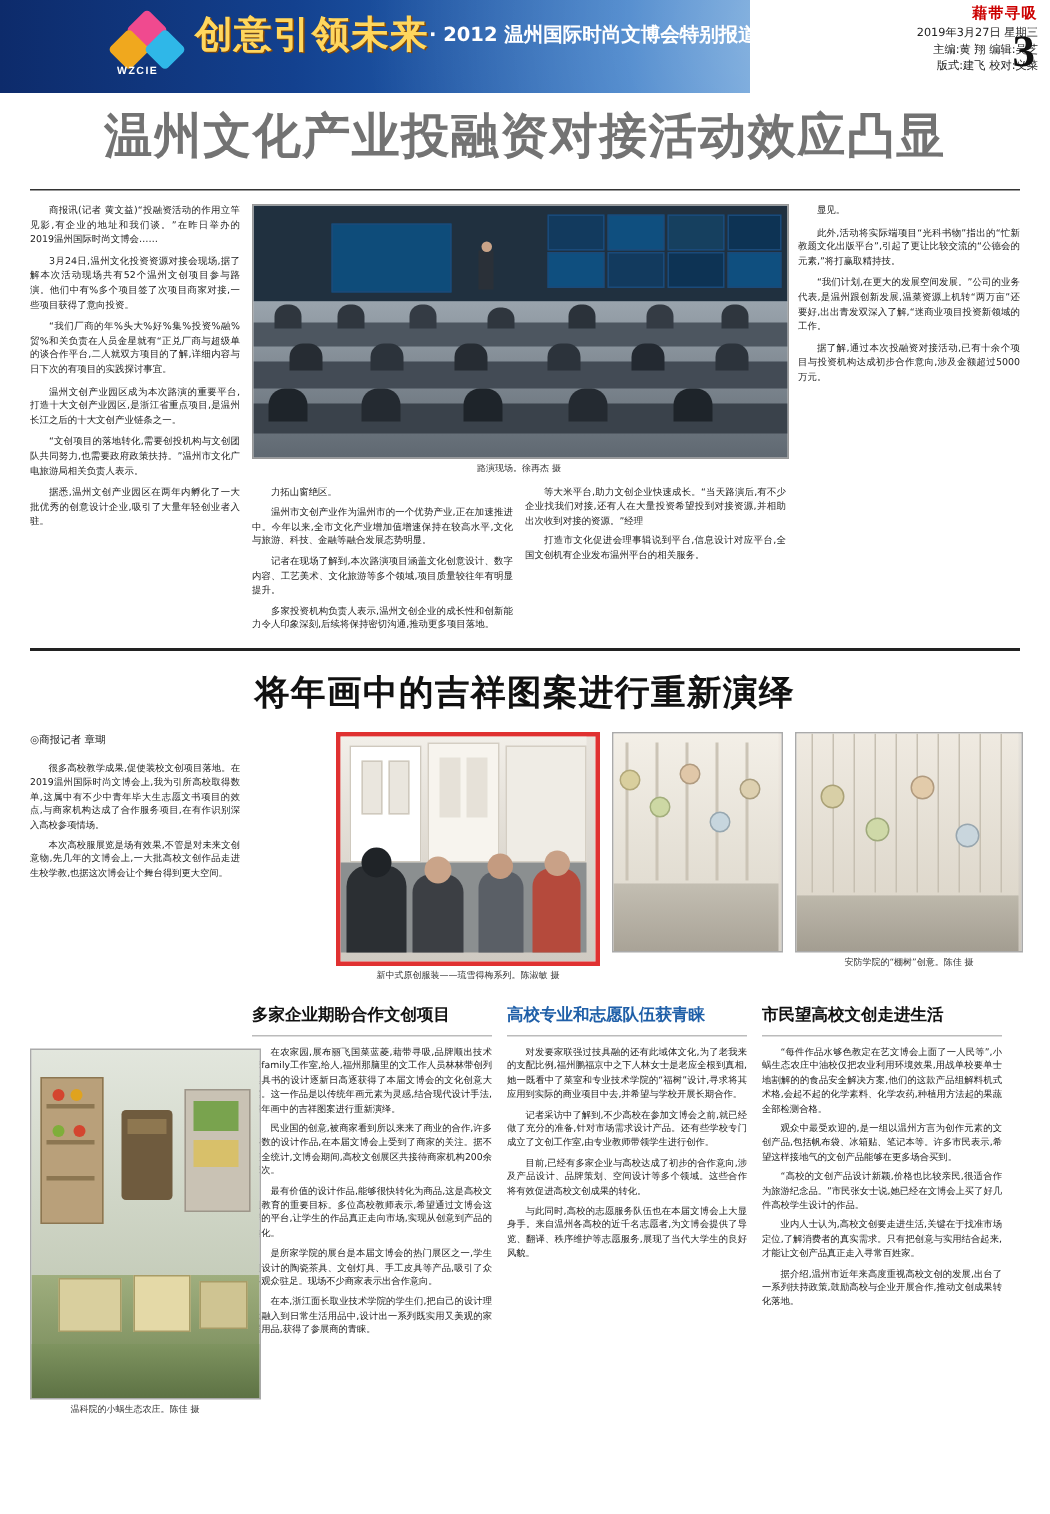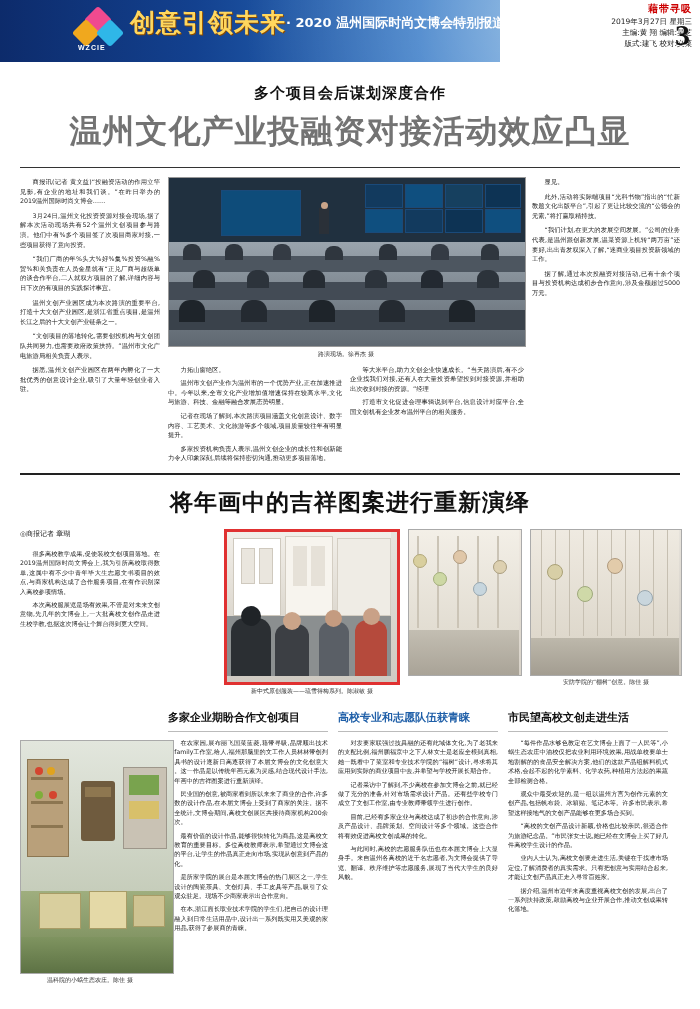--- a/index.html
+++ b/index.html
@@ -143,32 +143,31 @@
     <div class="head-right-box"></div>
 
     <div class="logo">
       <div class="d d1"></div>
         <div class="d d2"></div>
         <div class="d d3"></div>
     </div>
     <div class="logo-text">WZCIE</div>
 
     <div class="slogan">创意引领未来</div>
-    <div class="subslogan">· 2020 温州国际时尚文博会特别报道</div>
+    <div class="subslogan">· 2012 温州国际时尚文博会特别报道</div>
 
     <div class="head-right">
       <div class="hr-title">藉带寻吸</div>
       <div class="hr-line">2019年3月27日 星期三</div>
       <div class="hr-line">主编:黄 翔  编辑:吴芝</div>
       <div class="hr-line">版式:建飞  校对:义菜</div>
     </div>
     <div class="pagenum">3</div>
   </div>
 
-  <div class="shoulder">多个项目会后谋划深度合作</div>
   <div class="headline">温州文化产业投融资对接活动效应凸显</div>
   <div class="rule"></div>
 
   <div class="top-article">
     <div class="ta-grid">
 
       <div class="col col-a">
         <p>商报讯(记者 黄文益)“投融资活动的作用立竿见影,有企业的地址和我们谈。”在昨日举办的2019温州国际时尚文博会……</p>
         <p>3月24日,温州文化投资资源对接会现场,据了解本次活动现场共有52个温州文创项目参与路演。他们中有%多个项目签了次项目商家对接,一些项目获得了意向投资。</p>
         <p>“我们厂商的年%头大%好%集%投资%融%贸%和关负责在人员金星就有“正兑厂商与超级单的谈合作平台,二人就双方项目的了解,详细内容与日下次的有项目的实践探讨事宜。</p>

